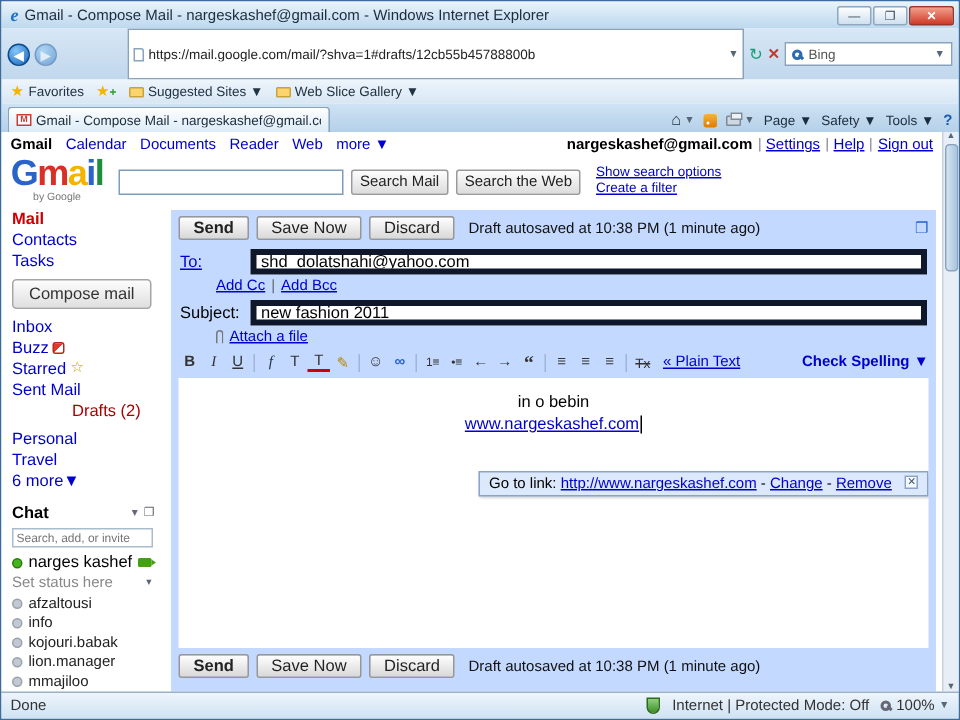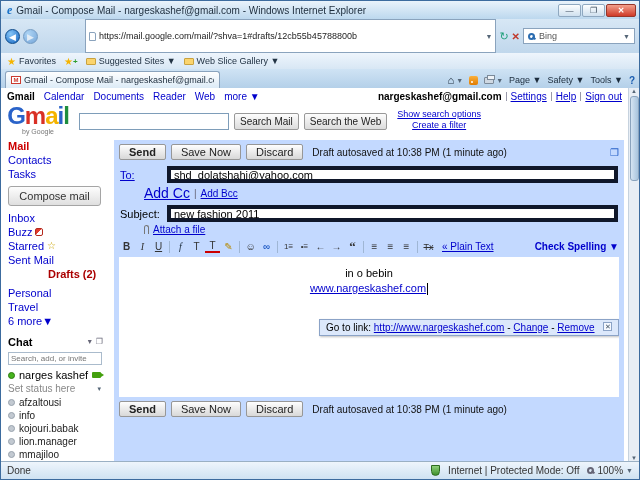--- a/index.html
+++ b/index.html
@@ -51,41 +51,41 @@
 
   
   .content { flex:1; display:flex; background:#fff; overflow:hidden; }
   .page { flex:1; overflow:hidden; font-size:11px; }
   .vscroll { flex:0 0 11px; background:#e8eef5; border-left:1px solid #c6d2de; display:flex; flex-direction:column; align-items:center; font-size:6px; color:#567; }
   .vthumb { width:9px; height:85px; background:linear-gradient(90deg,#d5e4f2,#a8c4dd); border:1px solid #8aa3bd; border-radius:3px; margin:2px 0 auto 0; }
 
   .gm-topnav { display:flex; justify-content:space-between; align-items:center; padding:3px 6px 1px; font-size:10px; }
   .gm-topnav .links { display:flex; gap:9px; }
   .blue { color:#0000cc; cursor:pointer; }
-  .ul { text-decoration:underline;text-align:center; }
+  .ul { text-decoration:underline; }
   .nav-current { color:#000; font-weight:bold; }
   .acct { display:flex; gap:0; align-items:center; font-size:10px; }
   .acct .email { font-weight:bold; color:#000; }
   .acct .sep-link { border-left:1px solid #99a; margin:0 4px; height:9px; }
 
   .gm-header { display:flex; align-items:flex-start; gap:10px; padding:1px 6px 3px; }
   .gm-logo { width:62px; text-align:center; line-height:1; }
   .logo-line { font-size:24px; font-weight:bold; letter-spacing:-1px; }
   .lg-b { color:#2a63c9; } .lg-r { color:#d93025; } .lg-y { color:#f4b400; } .lg-g { color:#1e8e3e; }
   .byline { font-size:7px; color:#777; }
   .gm-search { display:flex; align-items:center; gap:5px; margin-top:9px; }
   .gm-search input { width:150px; height:17px; border:1px solid #7e9db9; font-size:11px; padding:0 2px; }
   .gbtn { font-size:10px; padding:2px 5px; background:linear-gradient(#fdfdfd,#dcdcdc); border:1px solid #999; border-radius:2px; color:#222; cursor:pointer; white-space:nowrap; }
   .search-links { font-size:9px; line-height:1.25; margin-top:5px; }
 
   .gm-main { display:flex; padding-right:4px; }
   .sidebar { flex:0 0 110px; padding:1px 0 0 7px; font-size:11px; line-height:14px; }
   .sb-item { color:#0000cc; cursor:pointer; display:flex; align-items:center; gap:3px; }
   .sb-mail { color:#cc0000; font-weight:bold; }
-  .sb-drafts { color:#aa0000; font-weight:bold;padding-left:40px; }
+  .sb-drafts { color:#aa0000; font-weight:normal;padding-left:40px; }
   .compose-btn { margin:5px 10px 5px 0; text-align:center; border:1px solid #a5a5a5; background:linear-gradient(#fdfdfd,#dfdfdf); border-radius:3px; font-size:11px; padding:2px 0; color:#333; cursor:pointer; }
   .buzz-ico { width:8px; height:8px; border-radius:2px; background:linear-gradient(135deg,#e23b2e 50%,#fff 50%); border:1px solid #b5291d; }
   .star-ico { color:#c8a200; font-size:10px; }
   .sb-gap { height:5px; }
 
   .chat-header { display:flex; align-items:center; margin-top:7px; font-weight:bold; color:#000; padding-right:8px;text-align:center; }
   .chat-icons { margin-left:auto; display:flex; gap:4px; color:#667; font-size:8px; font-weight:normal; }
   .chat-search { width:94px; border:1px solid #aabbcc; background:#fff; font-size:8px; color:#777; padding:1px 2px; margin:3px 0; }
   .dot { width:7px; height:7px; border-radius:50%; flex:0 0 auto; }
   .dot.online { background:#46b41e; border:1px solid #2d7a0f; }
@@ -116,21 +116,21 @@
   .tb-f { font-style:italic; font-family:"Liberation Serif",serif; color:#234; }
   .tb-color { border-bottom:2px solid #cc0000; height:13px; }
   .tb-hl { color:#b58900; }
   .tb-link { color:#2a63c9; font-weight:bold; }
   .tb-list { font-size:8px; letter-spacing:0; }
   .tb-quote { font-family:"Liberation Serif",serif; font-weight:bold; font-size:13px; }
   .tb-rm { text-decoration:line-through; font-size:9px; }
   .tb-sep { width:1px; height:12px; background:#9fb6d4; margin:0 2px; }
   .plain-link { color:#0000cc; text-decoration:underline; font-size:10px; margin-left:5px; white-space:nowrap; cursor:pointer; }
   .spell-link { margin-left:auto; color:#0000cc; font-size:10px; font-weight:bold; white-space:nowrap; cursor:pointer; }
-  .body-area { background:#fff; margin:0 5px; height:140px; position:relative; text-align:center; padding-top:8px; overflow:hidden; }
+  .body-area { background:#fff; margin:0 5px; height:180px; position:relative; text-align:center; padding-top:8px; overflow:hidden; }
   .body-line { margin-top:2px; color:#000; }
   .body-linkline { margin-top:3px; }
   .caret { display:inline-block; width:1px; height:12px; background:#000; vertical-align:middle; margin-left:1px; }
   .link-popup { position:absolute; left:200px; top:62px; background:#dce8fb; border:1px solid #8ba3c7; box-shadow:1px 1px 2px rgba(0,0,0,.25); padding:2px 6px; font-size:10px; white-space:nowrap; color:#000; }
   .popup-close { display:inline-block; width:9px; height:9px; line-height:8px; font-size:7px; text-align:center; border:1px solid #8ba3c7; background:#f4f8ff; color:#456; margin-left:6px; vertical-align:top; cursor:pointer; }
 
   
   .statusbar { flex:0 0 18px; background:linear-gradient(#eef5fc,#cfe2f2); border-top:1px solid #9ab0c4; display:flex; align-items:center; font-size:10px; color:#333; padding:0 6px; gap:8px; }
   .sb-spacer { flex:1; }
   .shield { width:9px; height:11px; background:linear-gradient(#8fd07a,#3d8f2b); border:1px solid #2c6b1e; border-radius:0 0 5px 5px; }
@@ -329,21 +329,21 @@
             <span class="cp-btn">Discard</span>
             <span class="autosave">Draft autosaved at 10:38 PM (1 minute ago)</span>
             <span class="popout">❐</span>
           </div>
 
           <div class="fld-row">
             <span class="fld-label to-link">To:</span>
             <input class="fld-input" value="shd_dolatshahi@yahoo.com" style="">
           </div>
           <div class="indent-row">
-            <span class="blue ul" style="font-size:14px">Add Cc</span>
+            <span class="blue ul" style="font-size:10px">Add Cc</span>
             <span style="color:#667">|</span>
             <span class="blue ul" style="font-size:10px">Add Bcc</span>
           </div>
 
           <div class="fld-row">
             <span class="fld-label">Subject:</span>
             <input class="fld-input" value="new fashion 2011" style="">
           </div>
           <div class="indent-row">
             <span class="clip"></span>

